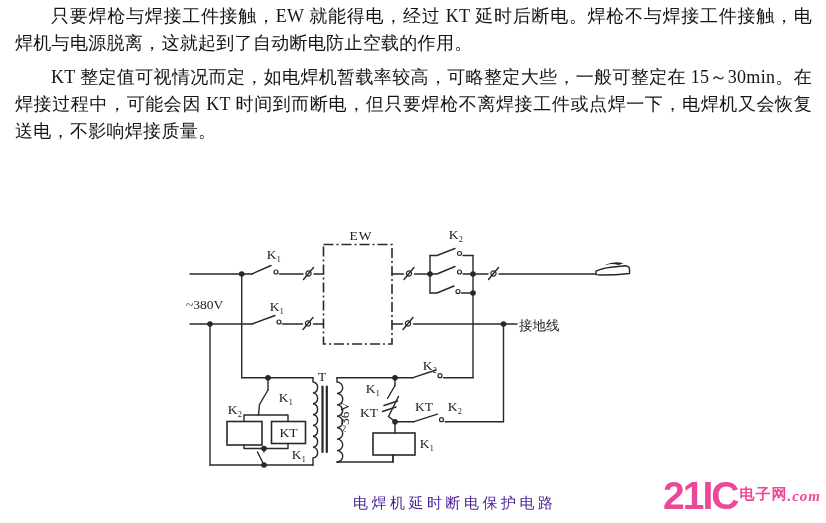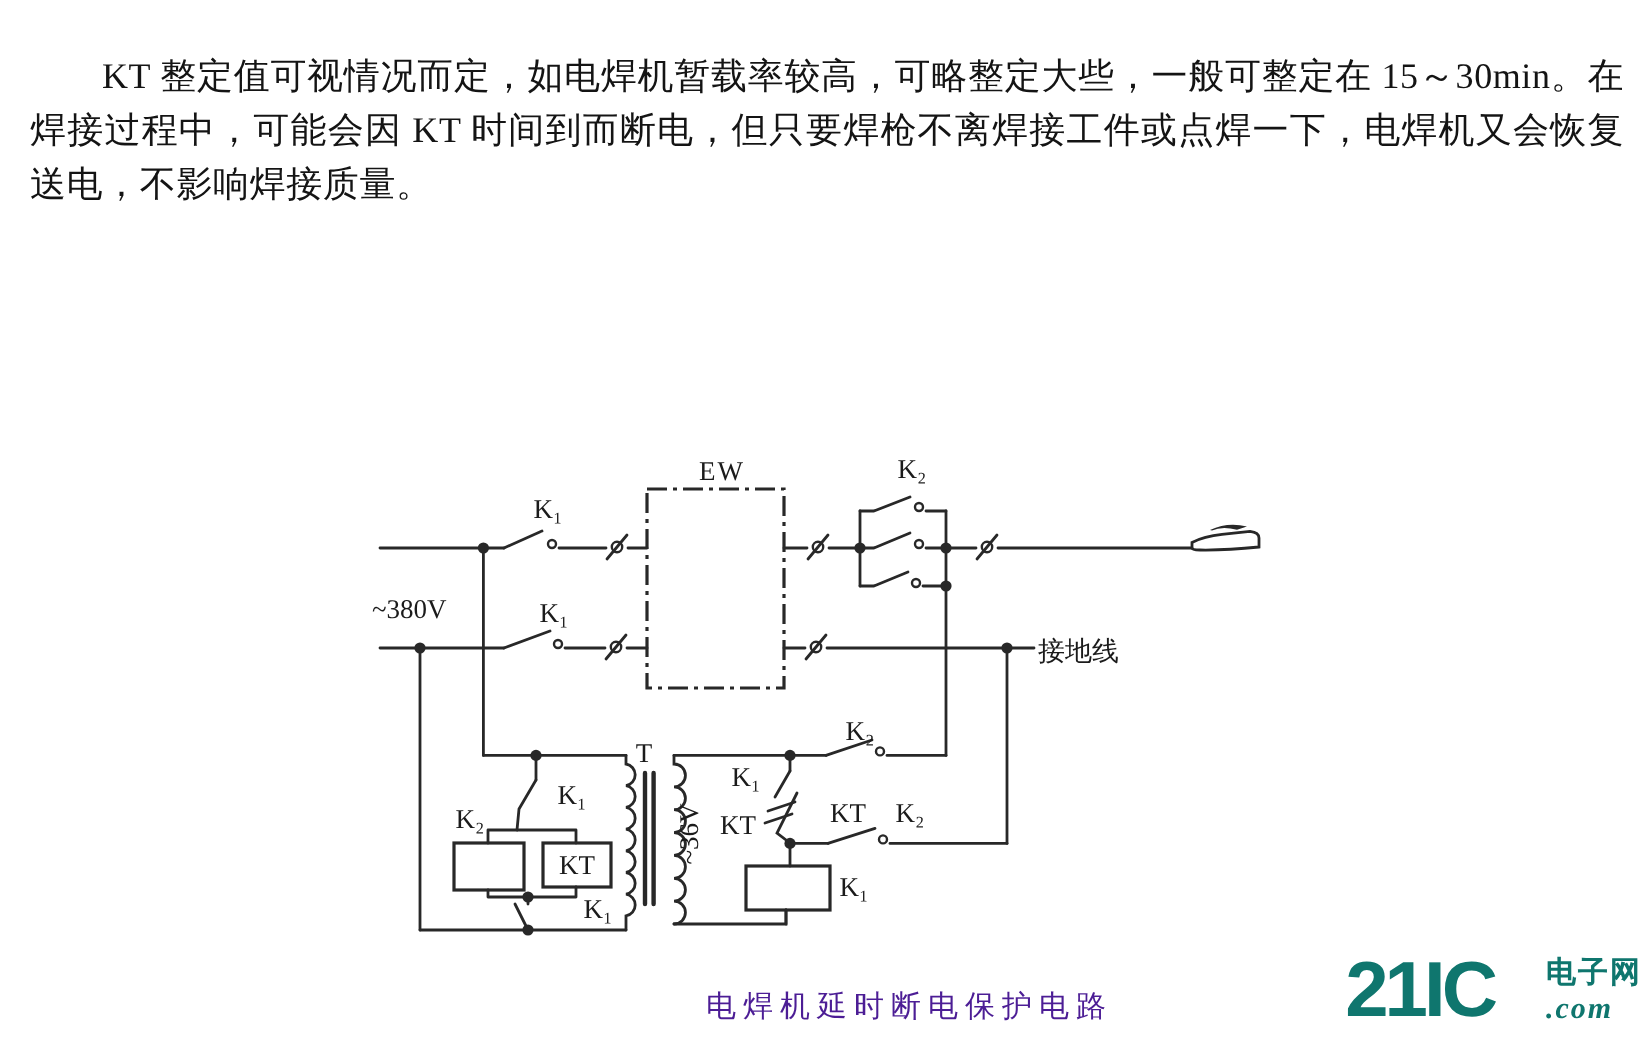--- a/index.html
+++ b/index.html
@@ -6,51 +6,51 @@
   body{
     width:826px;height:523px;position:relative;background:#ffffff;
     font-family:"Liberation Serif","DejaVu Serif",serif;color:#161616;overflow:hidden;
   }
   .text-block{
     position:absolute;left:15px;top:3px;width:797px;
     font-size:18px;line-height:27px;letter-spacing:.3px;
     text-align:justify;color:#141414;
   }
   .text-block p{margin:0;text-indent:2em;}
-  .text-block p.p3{margin-top:22px;}
+  .text-block p.p3{margin-top:7px;}
   .figure-caption{
     position:absolute;left:353px;top:494px;
     font-size:15px;letter-spacing:3.5px;color:#4c1d95;white-space:nowrap;
   }
   .schematic{position:absolute;left:0;top:0;}
   .schematic .wire{stroke:#282828;stroke-width:1.4;fill:none;stroke-linecap:round;}
   .schematic .thick{stroke-width:2.2;}
   .schematic .dot{fill:#282828;stroke:none;}
   .schematic .contact-circle{fill:#ffffff;stroke:#282828;stroke-width:1.2;}
   .schematic .boxline{stroke:#282828;stroke-width:1.6;fill:none;}
   .schematic text{
     fill:#1b1b1b;font-family:"Liberation Serif","DejaVu Serif",serif;
     font-size:13.5px;
   }
   .watermark{
-    position:absolute;right:5px;top:477px;display:flex;align-items:flex-end;
-    color:#0f766e;font-family:"Liberation Sans","DejaVu Sans",sans-serif;line-height:1;
+    position:absolute;right:5px;top:477px;display:flex;align-items:center;
+    color:#ec4899;font-family:"Liberation Sans","DejaVu Sans",sans-serif;line-height:1;
     user-select:none;
-    gap:24px;
   }
   .watermark .brand{font-size:39px;font-weight:bold;letter-spacing:-2px;line-height:38px;}
-  .watermark .right-col{display:flex;flex-direction:column;margin-left:2px;}
+  .watermark .right-col{display:flex;flex-direction:row;margin-left:2px;}
   .watermark .site{font-size:15px;font-weight:bold;letter-spacing:1px;line-height:16px;}
   .watermark .suffix{font-size:15px;font-weight:bold;font-style:italic;
     font-family:"Liberation Serif","DejaVu Serif",serif;line-height:20px;letter-spacing:1px;}
 </style>
 </head>
 <body>
 
 <div class="text-block">
+  <p>只要焊枪与焊接工件接触，EW 就能得电，经过 KT 延时后断电。焊枪不与焊接工件接触，电焊机与电源脱离，这就起到了自动断电防止空载的作用。</p>
   <p class="p3">KT 整定值可视情况而定，如电焊机暂载率较高，可略整定大些，一般可整定在 15～30min。在焊接过程中，可能会因 KT 时间到而断电，但只要焊枪不离焊接工件或点焊一下，电焊机又会恢复送电，不影响焊接质量。</p>
 </div>
 
 <svg class="schematic" width="826" height="523" viewBox="0 0 826 523" xmlns="http://www.w3.org/2000/svg">
 
   <g>
     <path class="wire" d="M190 274 H252"></path>
     <path class="wire" d="M252 274 L271 265.5"></path>
     <circle class="contact-circle" cx="276" cy="272" r="2"></circle>
     <path class="wire" d="M279.5 274 H303"></path>

